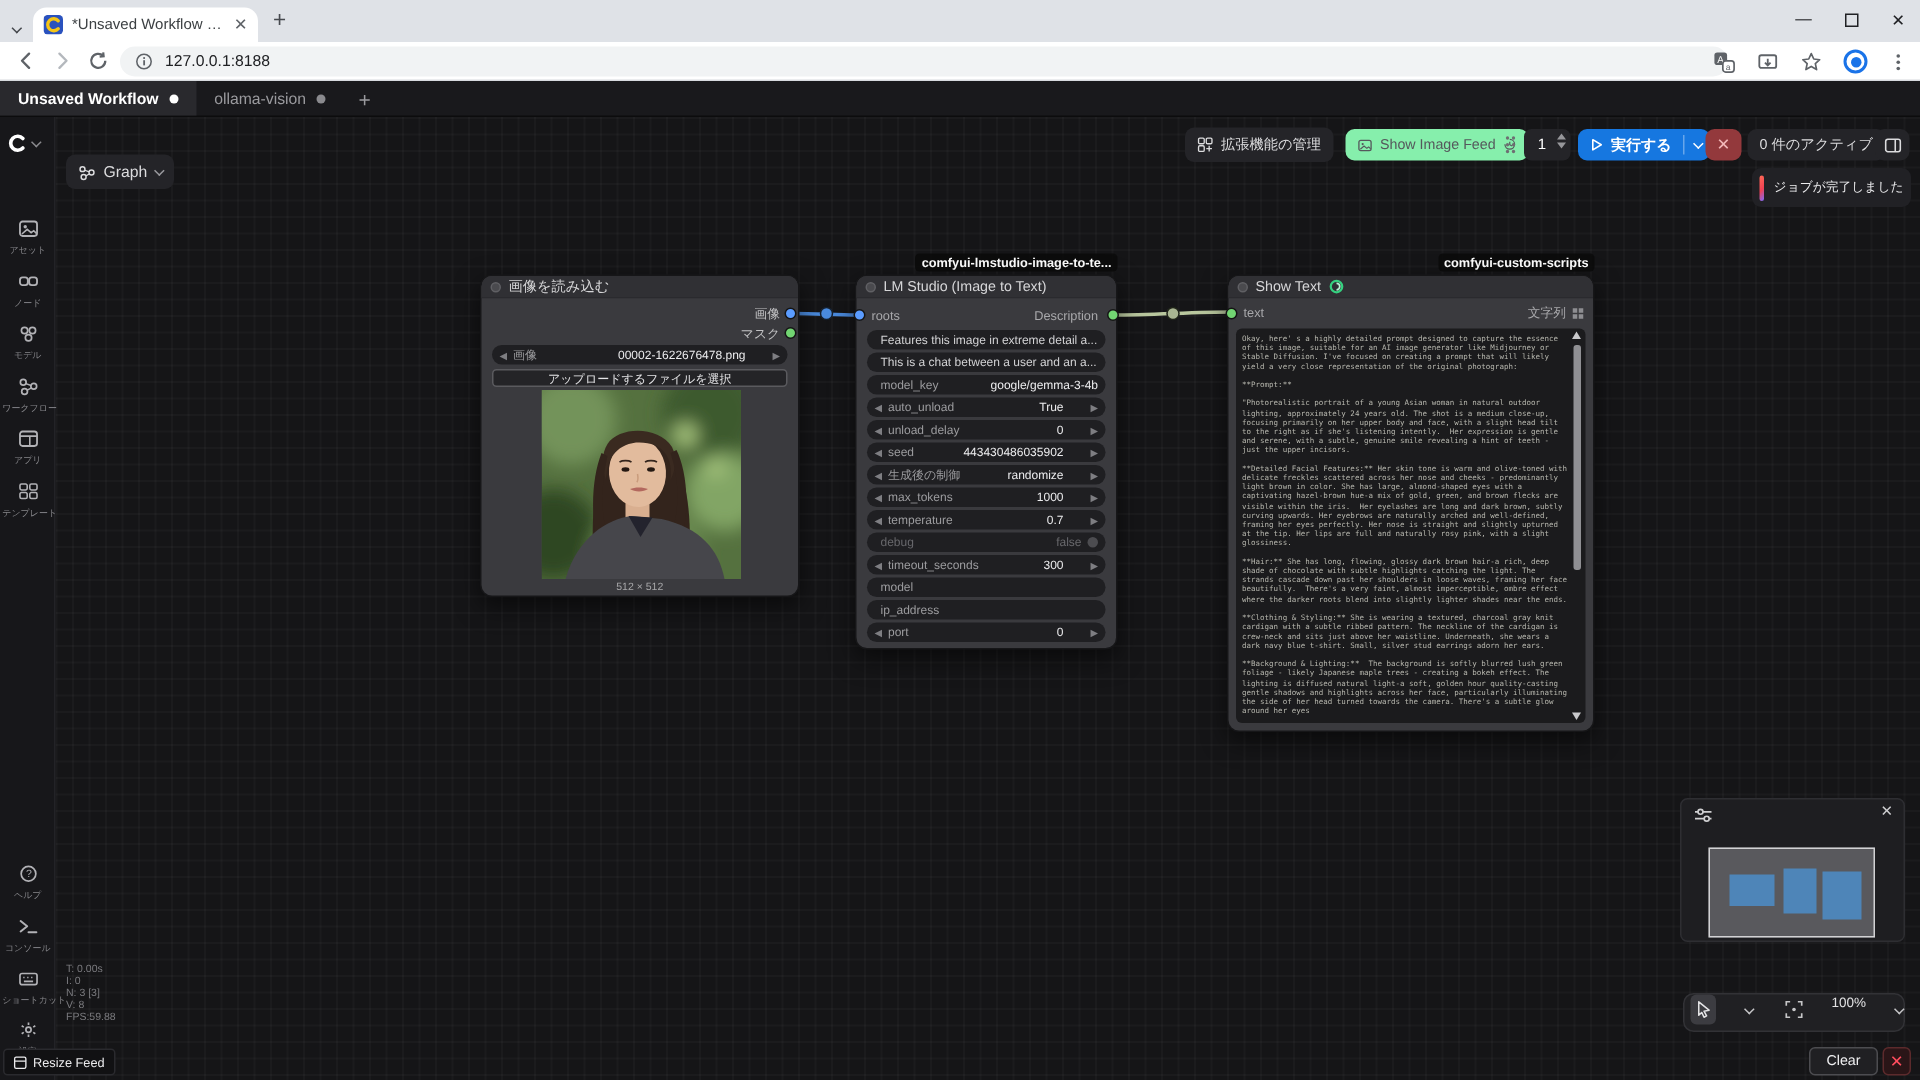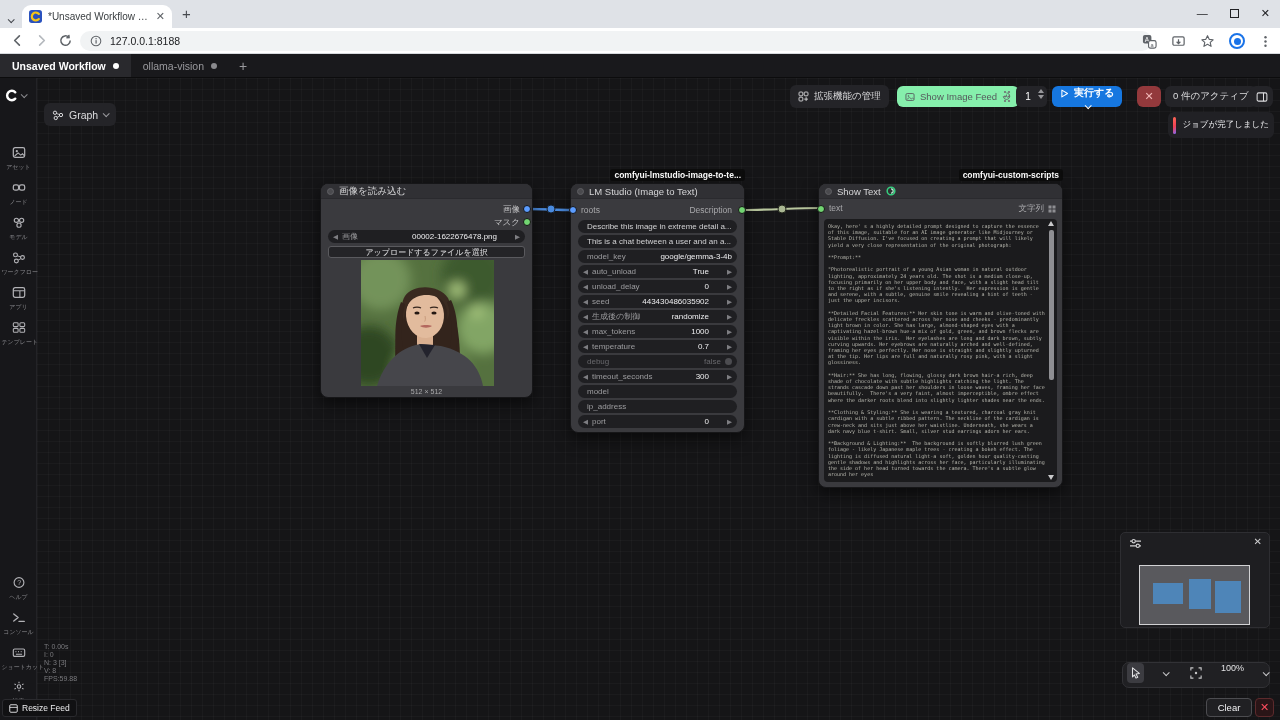--- a/index.html
+++ b/index.html
@@ -48,21 +48,21 @@
   .side-item .lbl { display:block; font-size:6.5px; color:#87878b; margin-top:1px; white-space:nowrap; transform:scale(0.92); }
 
   
   .mbtn { position:absolute; height:23px; background:#242428; border-radius:6px; display:flex; align-items:center; gap:5px; padding:0 8px; color:#dcdcde; font-size:9.5px; }
   .mbtn.dim { background:#86efac; color:#55585c; }
   .count-box { position:absolute; background:#242428; border-radius:5px; display:flex; align-items:center; justify-content:center; color:#fff; font-size:10px; }
   .spin { position:absolute; right:3px; top:3px; display:flex; flex-direction:column; gap:2px; }
   .spin i { width:0; height:0; border-left:3px solid transparent; border-right:3px solid transparent; }
   .spin .up { border-bottom:4px solid #97979b; }
   .spin .dn { border-top:4px solid #97979b; }
-  .run-btn { position:absolute; height:21px; background:#1677e0; border-radius:6px; display:flex; align-items:center; color:#fff; font-size:10px; font-weight:bold;flex-direction:column; }
+  .run-btn { position:absolute; height:21px; background:#1677e0; border-radius:6px; display:flex; align-items:center; color:#fff; font-size:10px; font-weight:bold; }
   .run-main { display:flex; align-items:center; gap:5px; padding:0 8px; }
   .run-div { width:1px; height:13px; background:rgba(255,255,255,0.35); }
   .run-chv { padding:0 6px; }
   .sq-btn { position:absolute; height:21px; border-radius:6px; display:flex; align-items:center; justify-content:center; }
   .redx { background:#93393c; color:#f2b8b8; font-size:11px; }
 
   .notif { position:absolute; left:1168px; top:58px; width:106px; height:26px; background:#212125; border-radius:6px; display:flex; align-items:center; gap:6px; padding:0 5px; }
   .notif-ico { width:17px; height:17px; border-radius:4px; background:linear-gradient(135deg,#ff6a55 0%,#ef4154 55%,#7d6bff 100%); }
   .notif-txt { font-size:8.5px; color:#ececee; white-space:nowrap; }
 
@@ -435,21 +435,21 @@
       <div class="node-header">
         <span class="coll-dot"></span>
         <span class="node-title">LM Studio (Image to Text)</span>
       </div>
       <span class="port p-blue" style="left:-2px;top:22px"></span>
       <span class="slot" style="left:10px;top:21px;color:#a8a8ab">roots</span>
       <span class="slot" style="right:12px;top:21px;color:#a8a8ab">Description</span>
       <span class="port p-green" style="right:-2px;top:22px"></span>
 
       <div class="widget tpill" style="top:36px">
-          <span>Describe this image in extreme detail a...</span>
+          <span>Features this image in extreme detail a...</span>
         </div>
       <div class="widget tpill" style="top:51px">
           <span>This is a chat between a user and an a...</span>
         </div>
       <div class="widget" style="top:66px">
         <span class="wlabel">model_key</span>
         <span class="wvalue">google/gemma-3-4b</span>
       </div>
       <div class="widget combo" style="top:81px">
         <span class="arr">◀</span>

